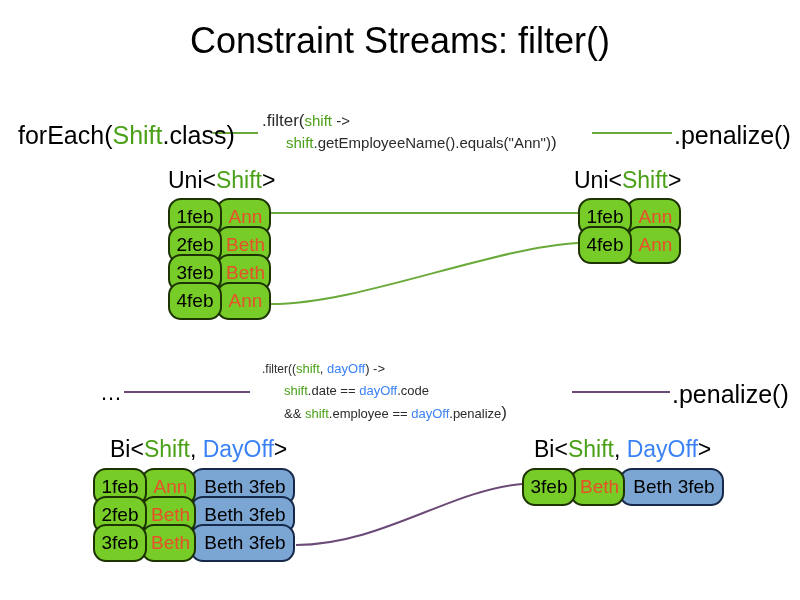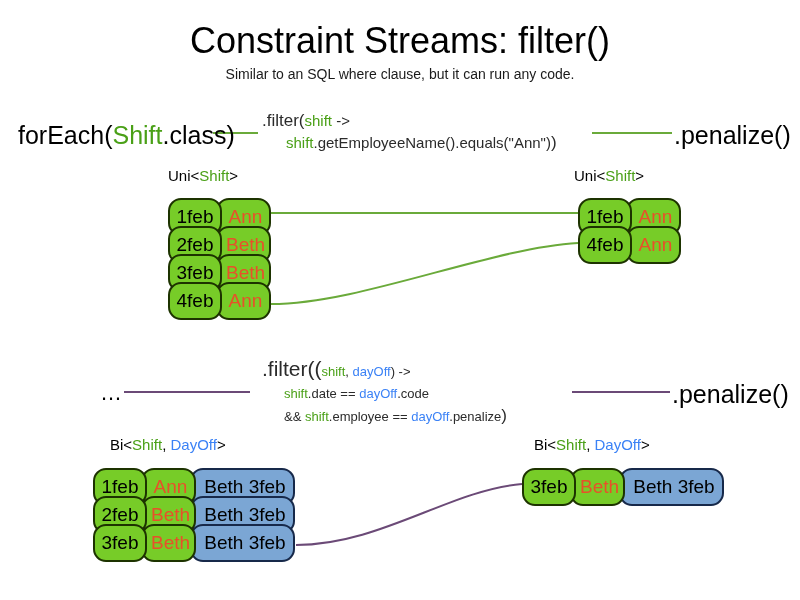--- a/index.html
+++ b/index.html
@@ -36,21 +36,21 @@
   
   .k-green { color: #4aa017; }
   .k-blue  { color: #3b82f6; }
   .k-dark  { color: #2b2b2b; }
   .k-black { color: #000000; }
 
   
   .code-block { font-size: 15px; color: #2b2b2b; line-height: 22px; white-space: nowrap; }
   .code-small { font-size: 13px; }
   .plain-label { font-size: 25px; color: #000000; white-space: nowrap; }
-  .stream-type { font-size: 15px; white-space: nowrap; }
+  .stream-type { font-size: 23px; white-space: nowrap; }
   .ellipsis { font-size: 22px; color: #000000; letter-spacing: 1px; }
 
   
   .tuple-table { }
   .tuple-row {
     position: relative;
     height: 30px;
     margin-bottom: -2px;
     display: flex;
     align-items: stretch;
@@ -95,21 +95,20 @@
 
   
   #wires { position: absolute; left: 0; top: 0; width: 800px; height: 600px; pointer-events: none; }
 </style>
 </head>
 <body>
 
 <div id="slide">
 
   <div class="abs" id="title">Constraint Streams: filter()</div>
-  <div class="abs" id="subtitle">Similar to an SQL where clause, but it can run any code.</div>
 
   <svg id="wires" viewBox="0 0 800 600">
 
     <line x1="213" y1="133" x2="258" y2="133" stroke="#6aaa3a" stroke-width="2"></line>
 
     <line x1="592" y1="133" x2="672" y2="133" stroke="#6aaa3a" stroke-width="2"></line>
 
     <path d="M271,213 L578,213" stroke="#6aaa3a" stroke-width="2" fill="none"></path>
 
     <path d="M271,304 C360,304 490,248 578,243" stroke="#6aaa3a" stroke-width="2" fill="none"></path>
@@ -171,21 +170,21 @@
       <div class="tuple-row">
         <div class="cell shift-date" style="width: 54px;">4feb</div>
         <div class="cell shift-name" style="width: 55px;">Ann</div>
       </div>
     </div>
 
   <div class="abs ellipsis" style="left:100px; top:380px;">…</div>
 
   <div class="abs code-block code-small" style="left:262px; top:358px;">
     <div>
-      <span style="font-size:21px;" class="k-dark">.filter((</span><span class="k-green">shift</span><span class="k-dark">, </span><span class="k-blue">dayOff</span><span class="k-dark">) -&gt;</span>
+      <span style="font-size:12px;" class="k-dark">.filter((</span><span class="k-green">shift</span><span class="k-dark">, </span><span class="k-blue">dayOff</span><span class="k-dark">) -&gt;</span>
     </div>
     <div style="padding-left:22px;">
       <span class="k-green">shift</span><span class="k-dark">.date == </span><span class="k-blue">dayOff</span><span class="k-dark">.code</span>
     </div>
     <div style="padding-left:22px;">
       <span class="k-dark">&amp;&amp; </span><span class="k-green">shift</span><span class="k-dark">.employee == </span><span class="k-blue">dayOff</span><span class="k-dark">.penalize</span><span class="k-dark" style="font-size:17px;">)</span>
     </div>
   </div>
 
   <div class="abs plain-label" style="left:672px; top:380px;">.penalize()</div>

